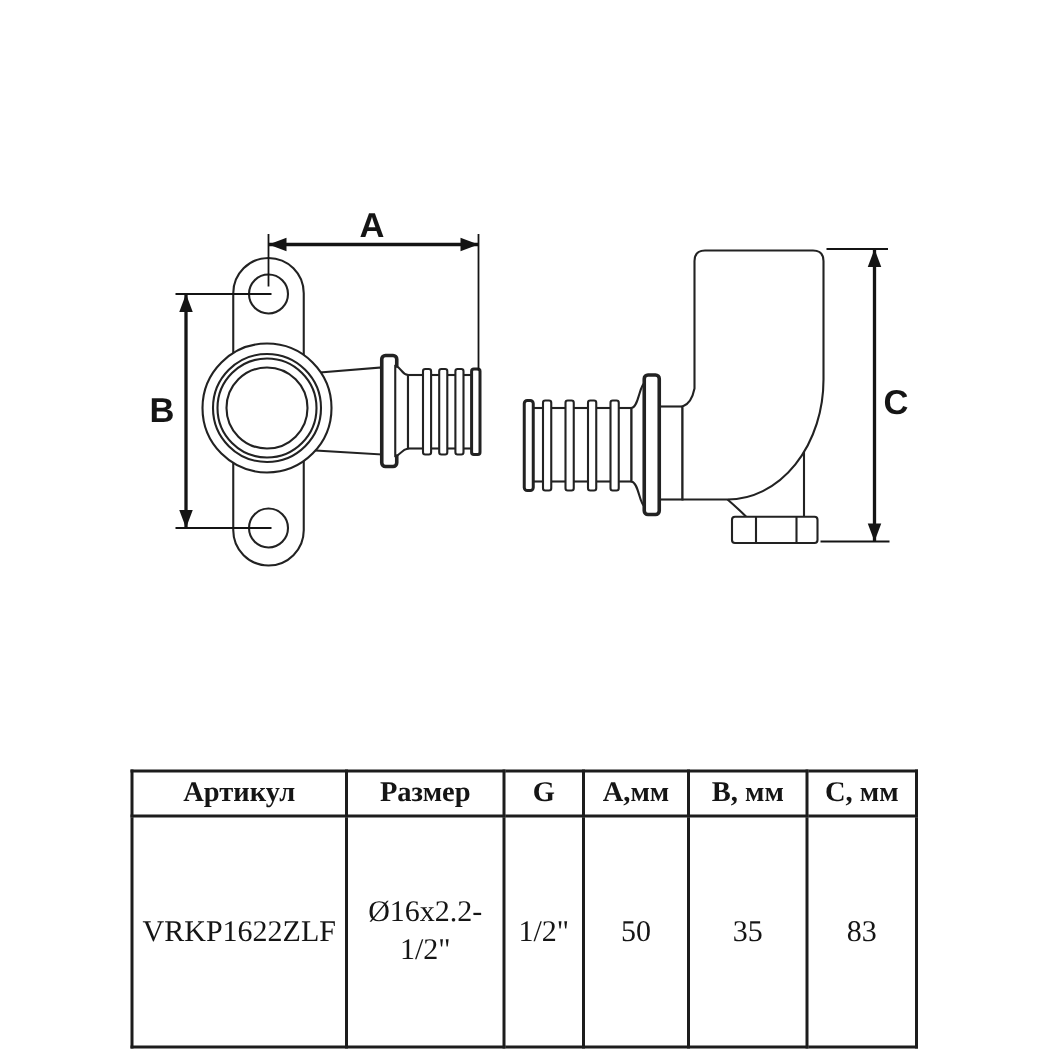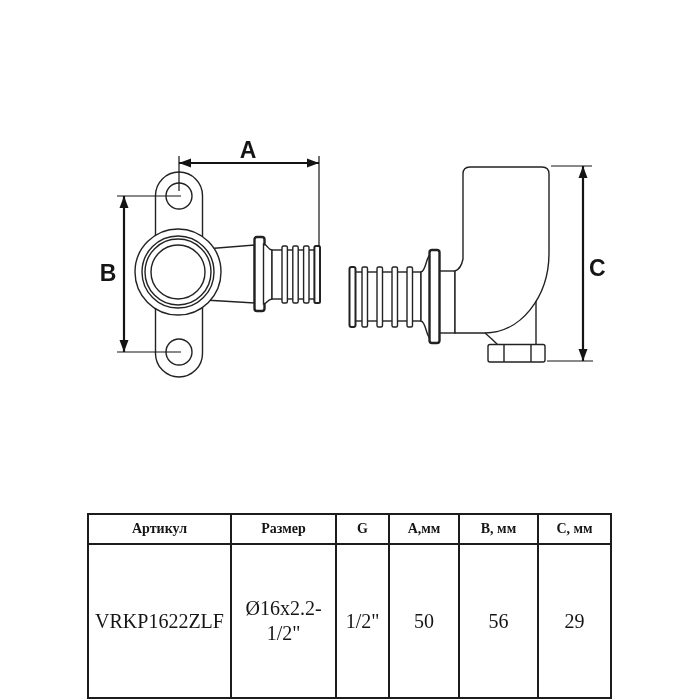--- a/index.html
+++ b/index.html
@@ -15,21 +15,21 @@
   .spec-table{
     position:absolute;left:87px;top:513px;
     border-collapse:collapse;table-layout:fixed;
     color:#151515;
   }
   .spec-table td,.spec-table th{
     border:2px solid #1c1c1c;text-align:center;vertical-align:middle;
     padding:1px 4px;background:#ffffff;overflow:hidden;
   }
   .spec-table th{
-    font-size:14px;font-weight:700;height:26px;
+    font-size:19px;font-weight:700;height:26px;
   }
   .spec-table td{
     font-size:20px;font-weight:400;height:150px;line-height:1.25;
   }
 </style>
 </head>
 <body>
 
 <div class="stage">
 
@@ -129,19 +129,19 @@
         <th>В, мм</th>
         <th>С, мм</th>
       </tr>
     </thead>
     <tbody>
       <tr>
         <td>VRKP1622ZLF</td>
         <td>Ø16x2.2-1/2"</td>
         <td>1/2"</td>
         <td>50</td>
-        <td>56</td>
-        <td>29</td>
+        <td>35</td>
+        <td>83</td>
       </tr>
     </tbody>
   </table>
 
 </div>
 
 </body></html>

